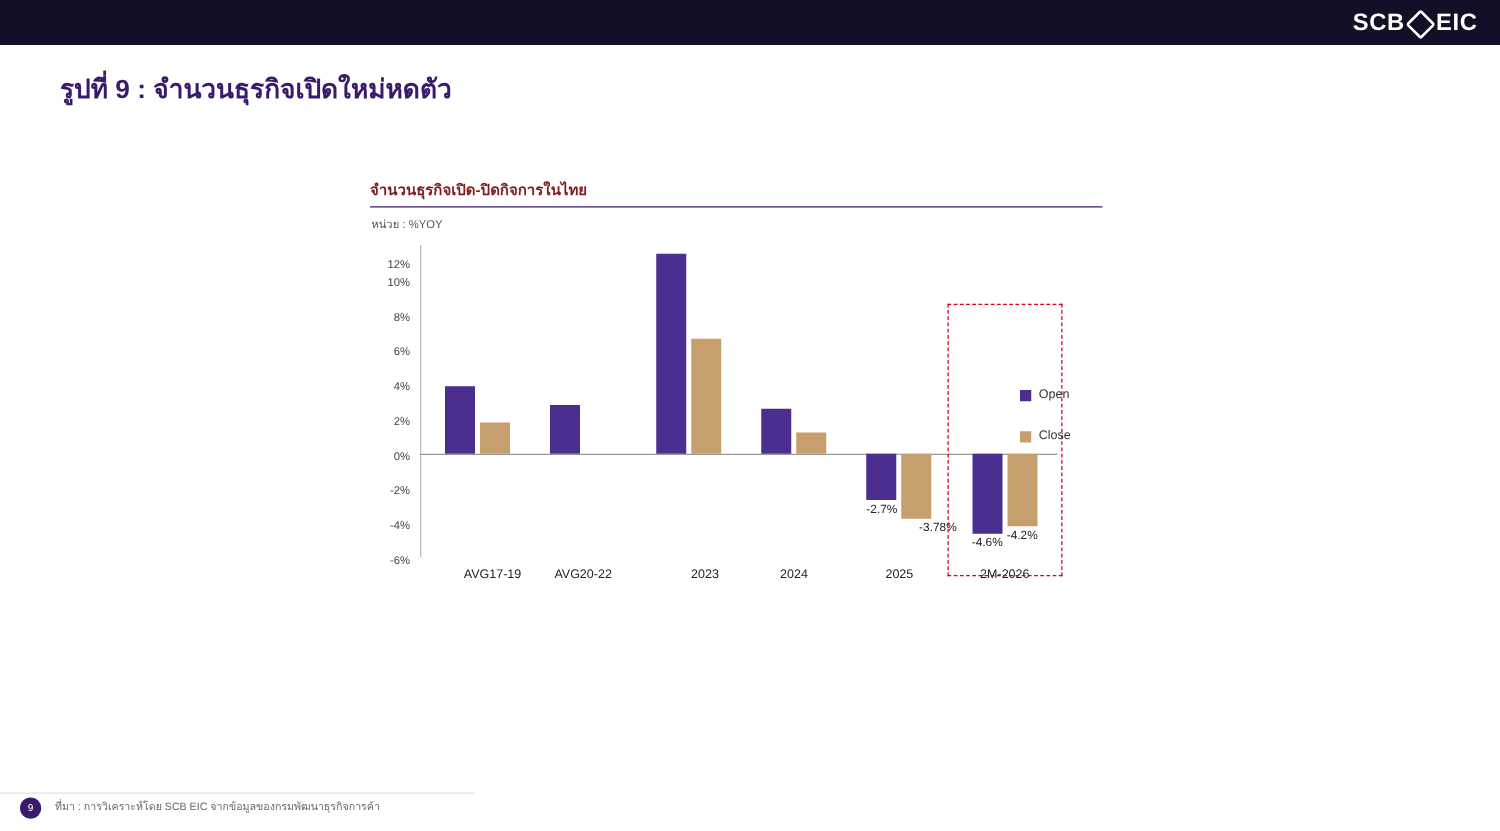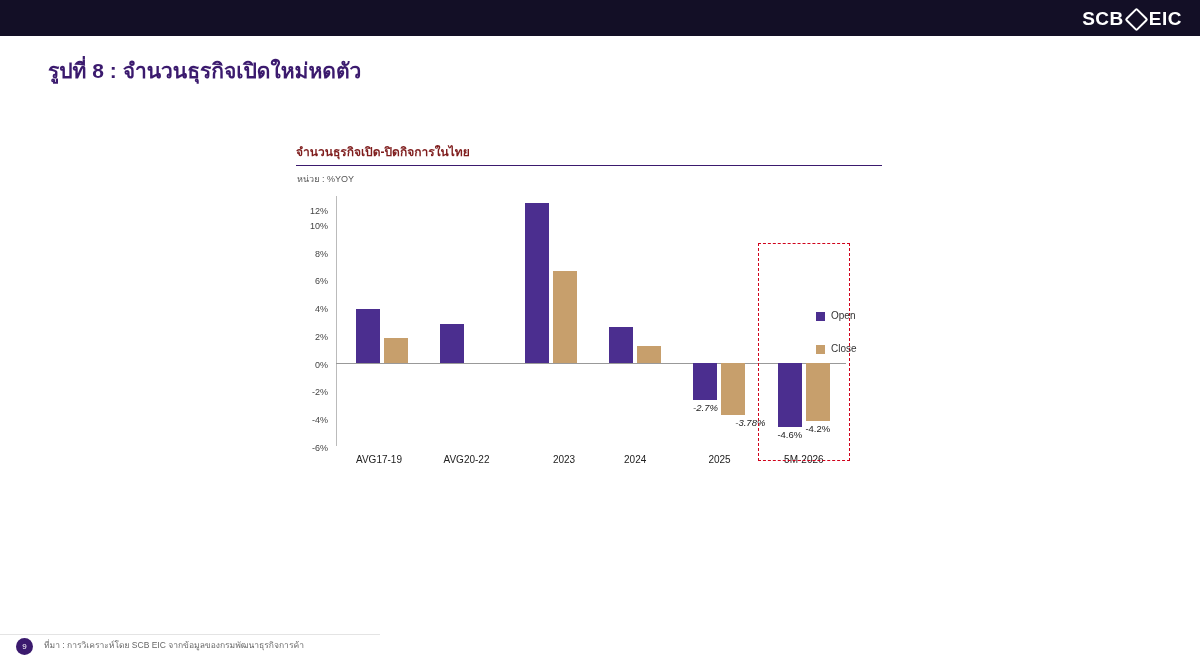--- a/index.html
+++ b/index.html
@@ -202,21 +202,21 @@
 </head>
 <body>
 
 <div class="topbar"></div>
 <div class="brand">
   <span>SCB</span>
   <span class="diamond"></span>
   <span>EIC</span>
 </div>
 
-<div class="page-title">รูปที่ 8 : จำนวนธุรกิจเปิดใหม่หดตัว</div>
+<div class="page-title">รูปที่ 9 : จำนวนธุรกิจเปิดใหม่หดตัว</div>
 
 <div class="chart-wrap">
   <div class="chart-title">จำนวนธุรกิจเปิด-ปิดกิจการในไทย</div>
   <div class="title-rule"></div>
   <div class="unit-label">หน่วย : %YOY</div>
 
   <div class="plot-area">
     <div class="y-axis">
         <div class="y-tick" style="top: 13px;">12%</div>
         <div class="y-tick" style="top: 27.7778px;">10%</div>
@@ -241,40 +241,40 @@
           <div class="bar close" style="height: 0px; left: 44.1667px; top: 166.667px;"></div>
         </div>
         <div class="group" style="left: 168.667px; width: 84.3333px;">
           <div class="bar open" style="height: 159.722px; left: 16.1667px; top: 6.94444px;"></div>
           <div class="bar close" style="height: 91.6667px; left: 44.1667px; top: 75px;"></div>
         </div>
         <div class="group" style="left: 253px; width: 84.3333px;">
           <div class="bar open" style="height: 36.1111px; left: 16.1667px; top: 130.556px;"></div>
           <div class="bar close" style="height: 16.6667px; left: 44.1667px; top: 150px;"></div>
         </div>
-        <div class="group" style="left: 337.333px; width: 84.3333px; font-style: italic;">
+        <div class="group" style="left: 337.333px; width: 84.3333px;">
           <div class="bar open" style="height: 37.5px; left: 16.1667px; top: 166.667px;"></div>
           <div class="bar-label" style="width: 44px; left: 6.16667px; top: 206.167px;">-2.7%</div>
           <div class="bar close" style="height: 52.5px; left: 44.1667px; top: 166.667px;"></div>
           <div class="bar-label" style="width: 44px; left: 51px; top: 221.167px;">-3.78%</div>
         </div>
         <div class="group" style="left: 421.667px; width: 84.3333px;">
           <div class="bar open" style="height: 63.8889px; left: 16.1667px; top: 166.667px;"></div>
           <div class="bar-label" style="width: 44px; left: 6.16667px; top: 232.556px;">-4.6%</div>
           <div class="bar close" style="height: 58.3333px; left: 44.1667px; top: 166.667px;"></div>
           <div class="bar-label" style="width: 44px; left: 34.1667px; top: 227px;">-4.2%</div>
         </div>
       </div>
     <div class="x-labels">
-        <div class="x-label" style="left: 39px;">AVG17-19</div>
+        <div class="x-label" style="left: 54px;">AVG17-19</div>
         <div class="x-label" style="left: 126.5px;">AVG20-22</div>
         <div class="x-label" style="left: 224px;">2023</div>
         <div class="x-label" style="left: 295.167px;">2024</div>
         <div class="x-label" style="left: 379.5px;">2025</div>
-        <div class="x-label" style="left: 463.833px;">5M-2026</div>
+        <div class="x-label" style="left: 463.833px;">2M-2026</div>
       </div>
   <div class="highlight-box" style="border-color: rgb(208, 2, 27); left: 461.667px; top: 56.6667px; width: 92.3333px; height: 218px;"></div>
     </div>
 
   <div class="legend">
       <div class="legend-item">
         <span class="legend-swatch" style="background: rgb(75, 46, 143);"></span>
         <span>Open</span>
       </div>
       <div class="legend-item">

